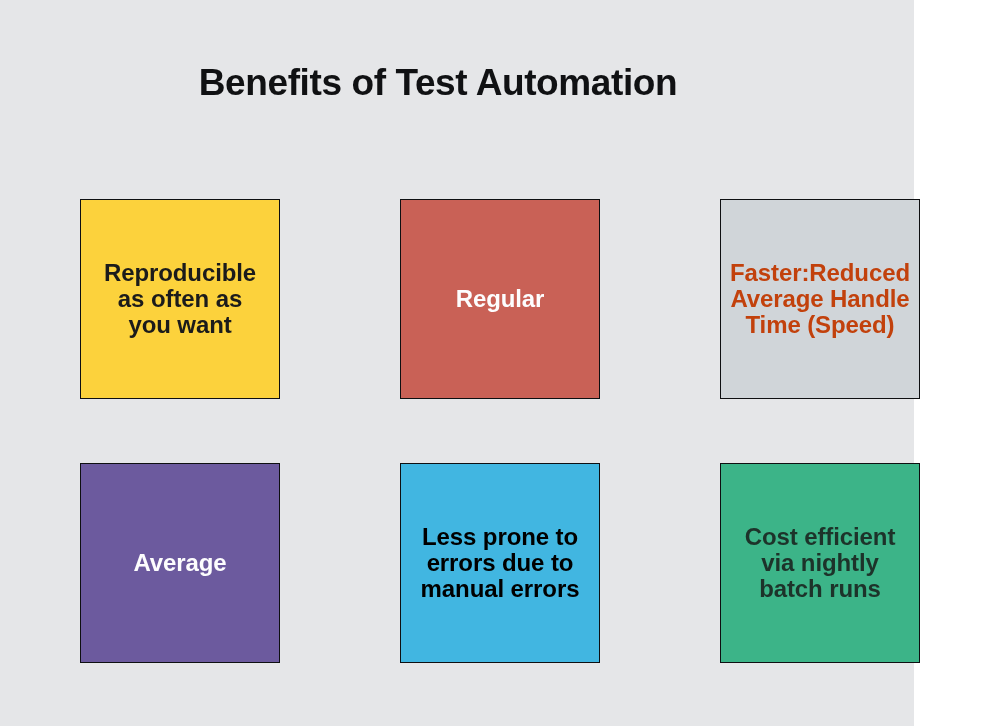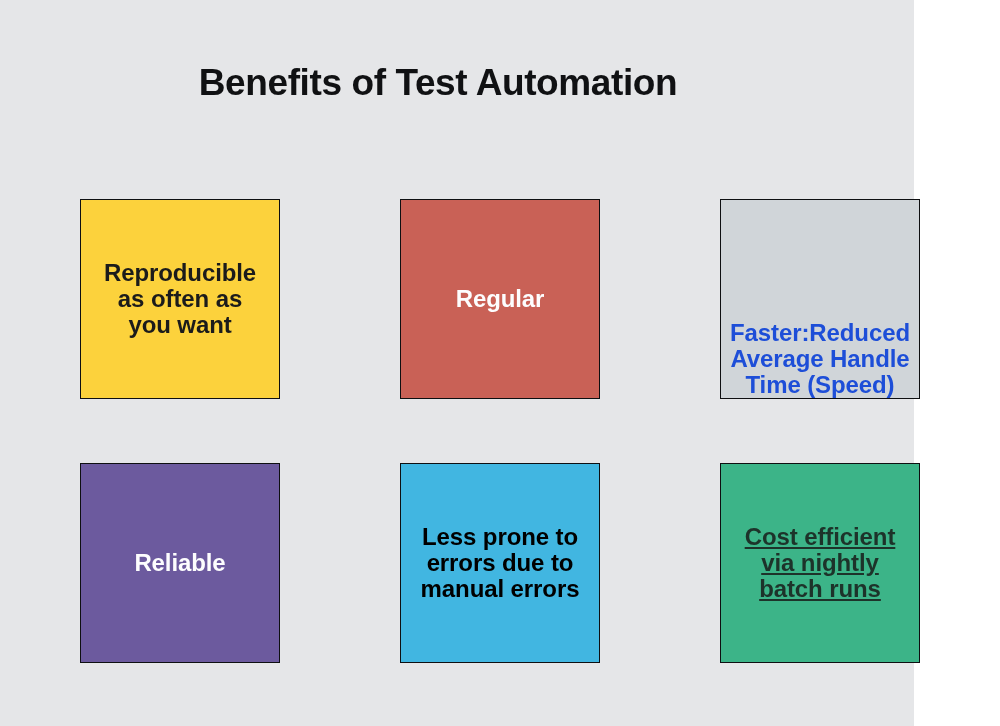--- a/index.html
+++ b/index.html
@@ -45,47 +45,47 @@
     line-height: 26px;
     font-weight: 700;
     letter-spacing: -0.1px;
     padding: 0 8px;
   }
   .pos-0 { left: 80px;  top: 199px; }
   .pos-1 { left: 400px; top: 199px; }
   .pos-2 { left: 720px; top: 199px; }
   .pos-3 { left: 80px;  top: 463px; }
   .pos-4 { left: 400px; top: 463px; }
-  .pos-5 { left: 720px; top: 463px; text-decoration: underline; }
+  .pos-5 { left: 720px; top: 463px; }
 </style>
 </head>
 <body>
 
 <div class="canvas" style="background-color: rgb(229, 230, 232);">
 
   <div class="title" style="color: rgb(16, 17, 19);">Benefits of Test Automation</div>
 
   <div class="box pos-0" style="background-color: rgb(252, 210, 60); border-color: rgb(14, 15, 17); color: rgb(27, 27, 27);">
     <span class="label">Reproducible
 as often as
 you want</span>
   </div>
 
   <div class="box pos-1" style="background-color: rgb(201, 97, 86); border-color: rgb(14, 15, 17); color: rgb(253, 253, 254);">
     <span class="label">Regular</span>
   </div>
 
-  <div class="box pos-2" style="background-color: rgb(208, 213, 217); border-color: rgb(14, 15, 17); color: #1d4ed8; align-items: flex-end;">
+  <div class="box pos-2" style="background-color: rgb(208, 213, 217); border-color: rgb(14, 15, 17); color: #c2410c;">
     <span class="label">Faster:Reduced
 Average Handle
 Time (Speed)</span>
   </div>
 
   <div class="box pos-3" style="background-color: rgb(108, 90, 158); border-color: rgb(14, 15, 17); color: rgb(253, 253, 254);">
-    <span class="label">Reliable</span>
+    <span class="label">Average</span>
   </div>
 
   <div class="box pos-4" style="background-color: rgb(65, 182, 225); border-color: rgb(14, 15, 17); color: #000000;">
     <span class="label">Less prone to
 errors due to
 manual errors</span>
   </div>
 
   <div class="box pos-5" style="background-color: rgb(60, 180, 136); border-color: rgb(14, 15, 17); color: rgb(29, 51, 42);">
     <span class="label">Cost efficient

